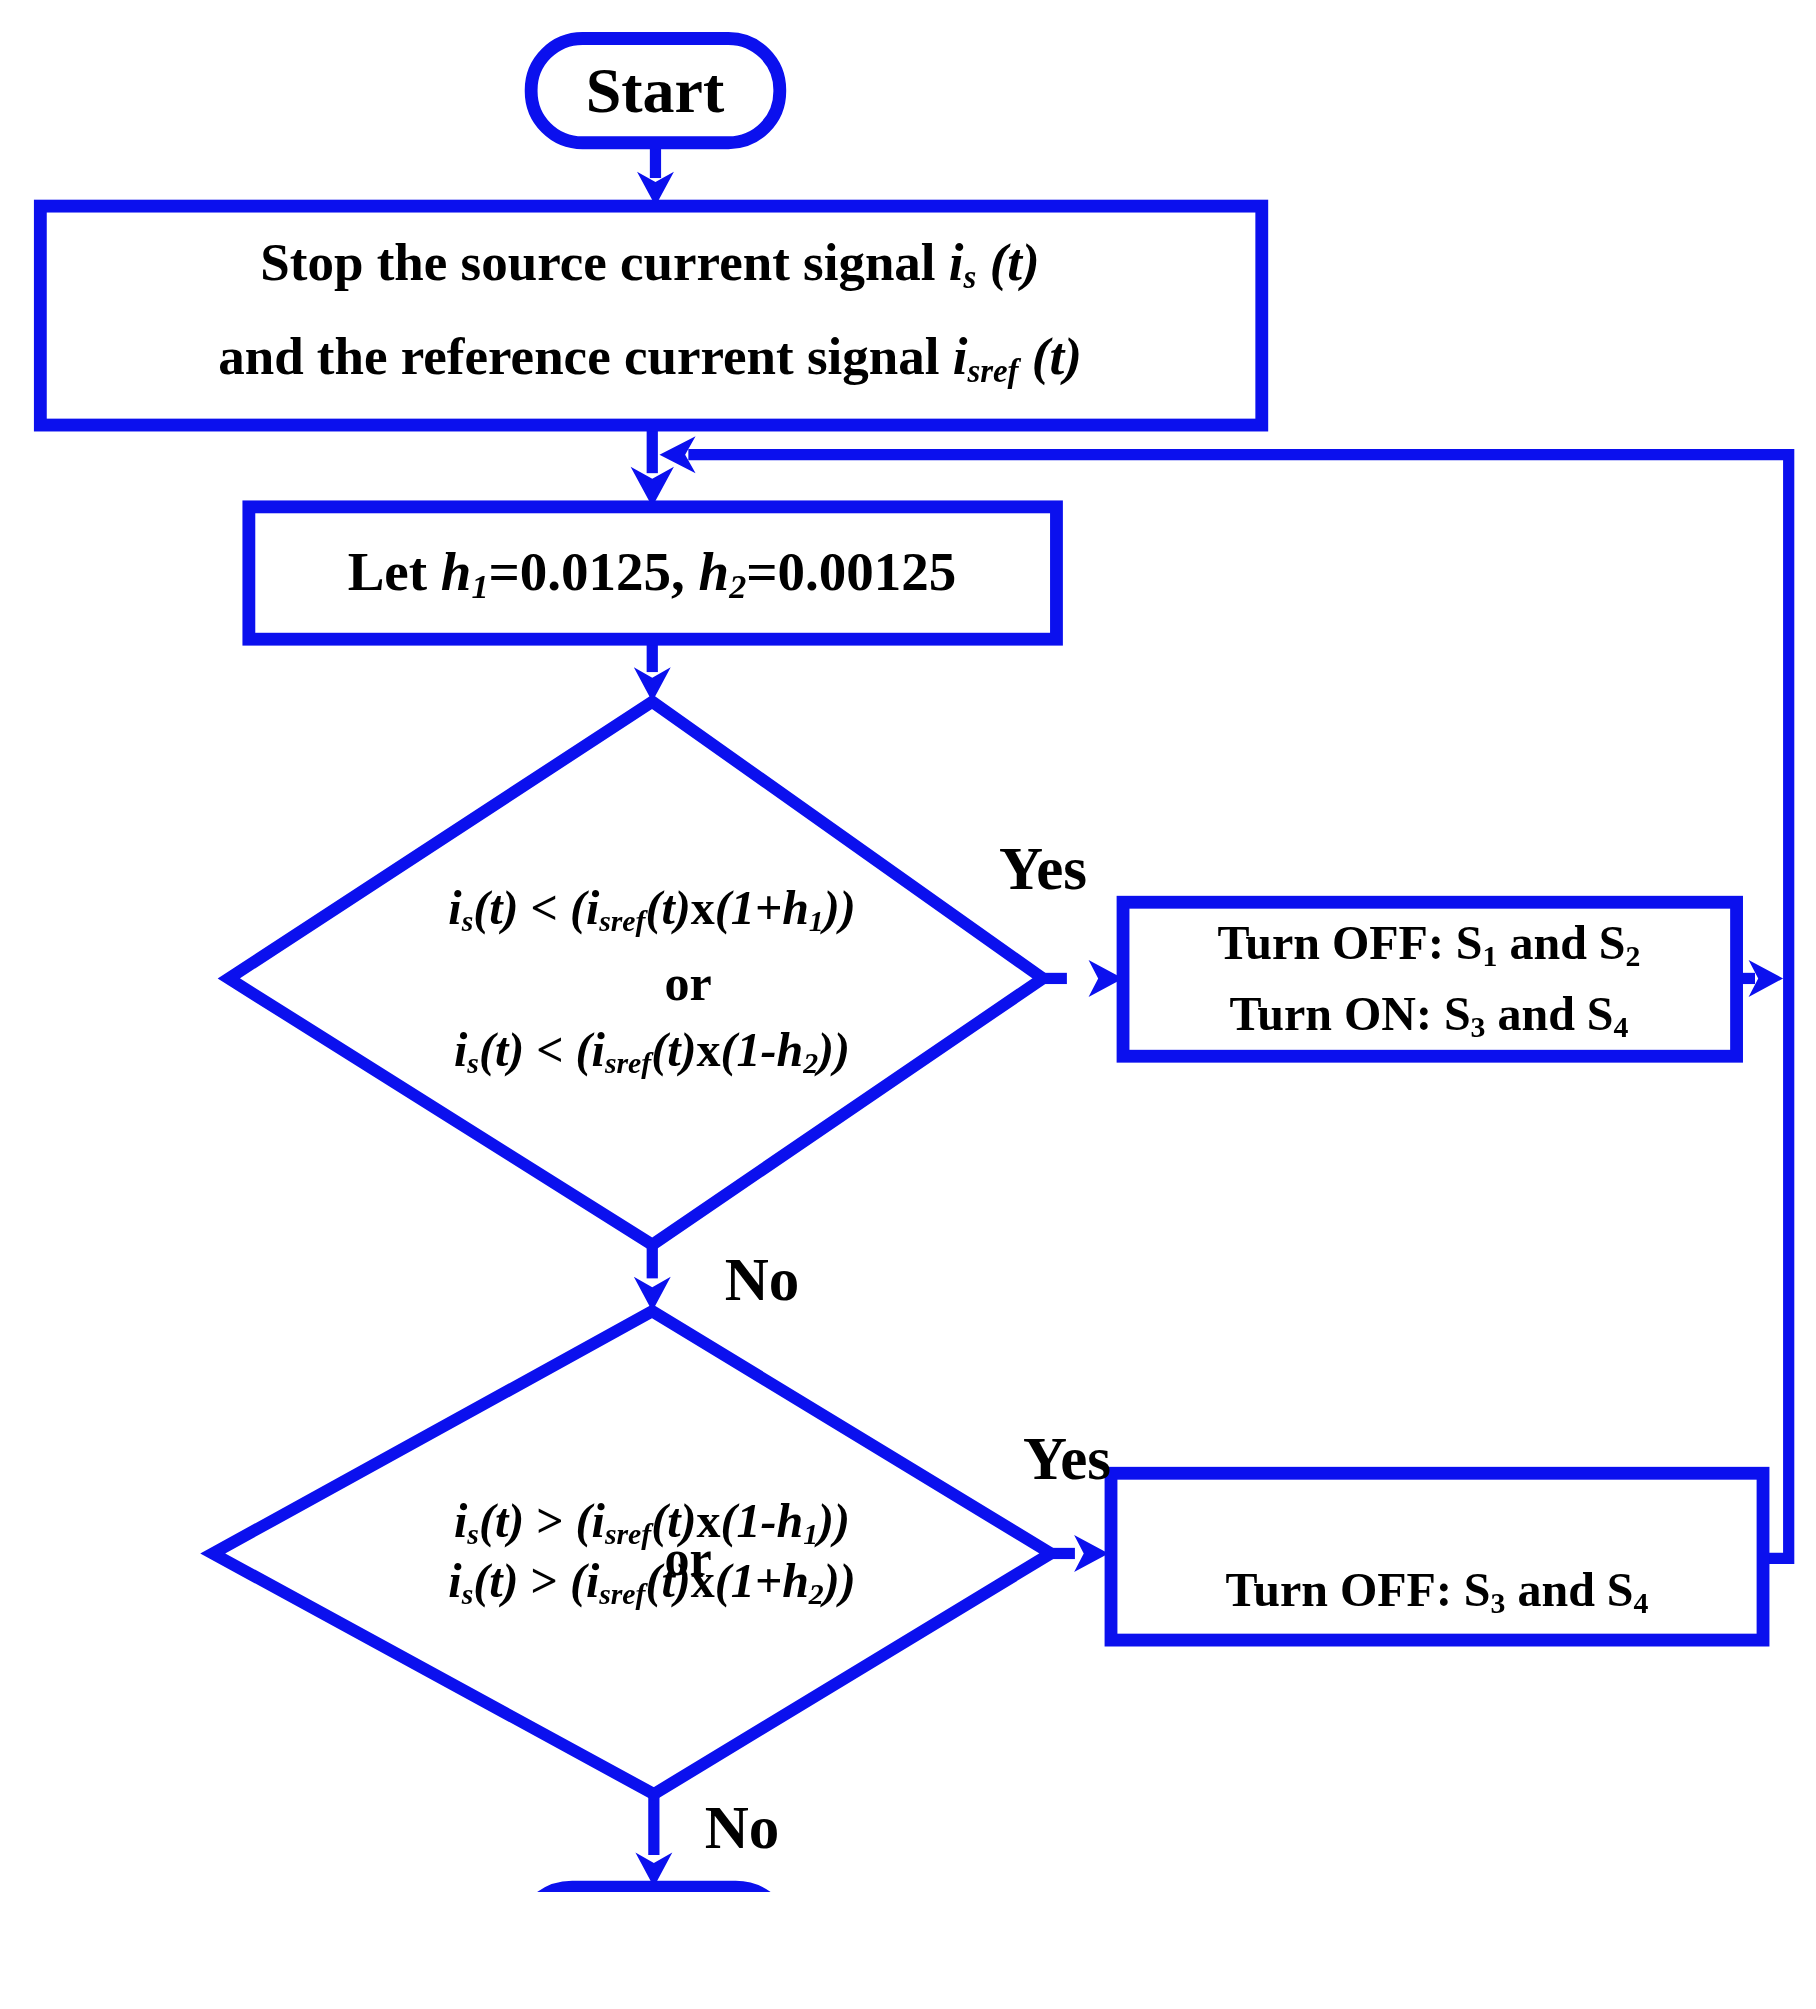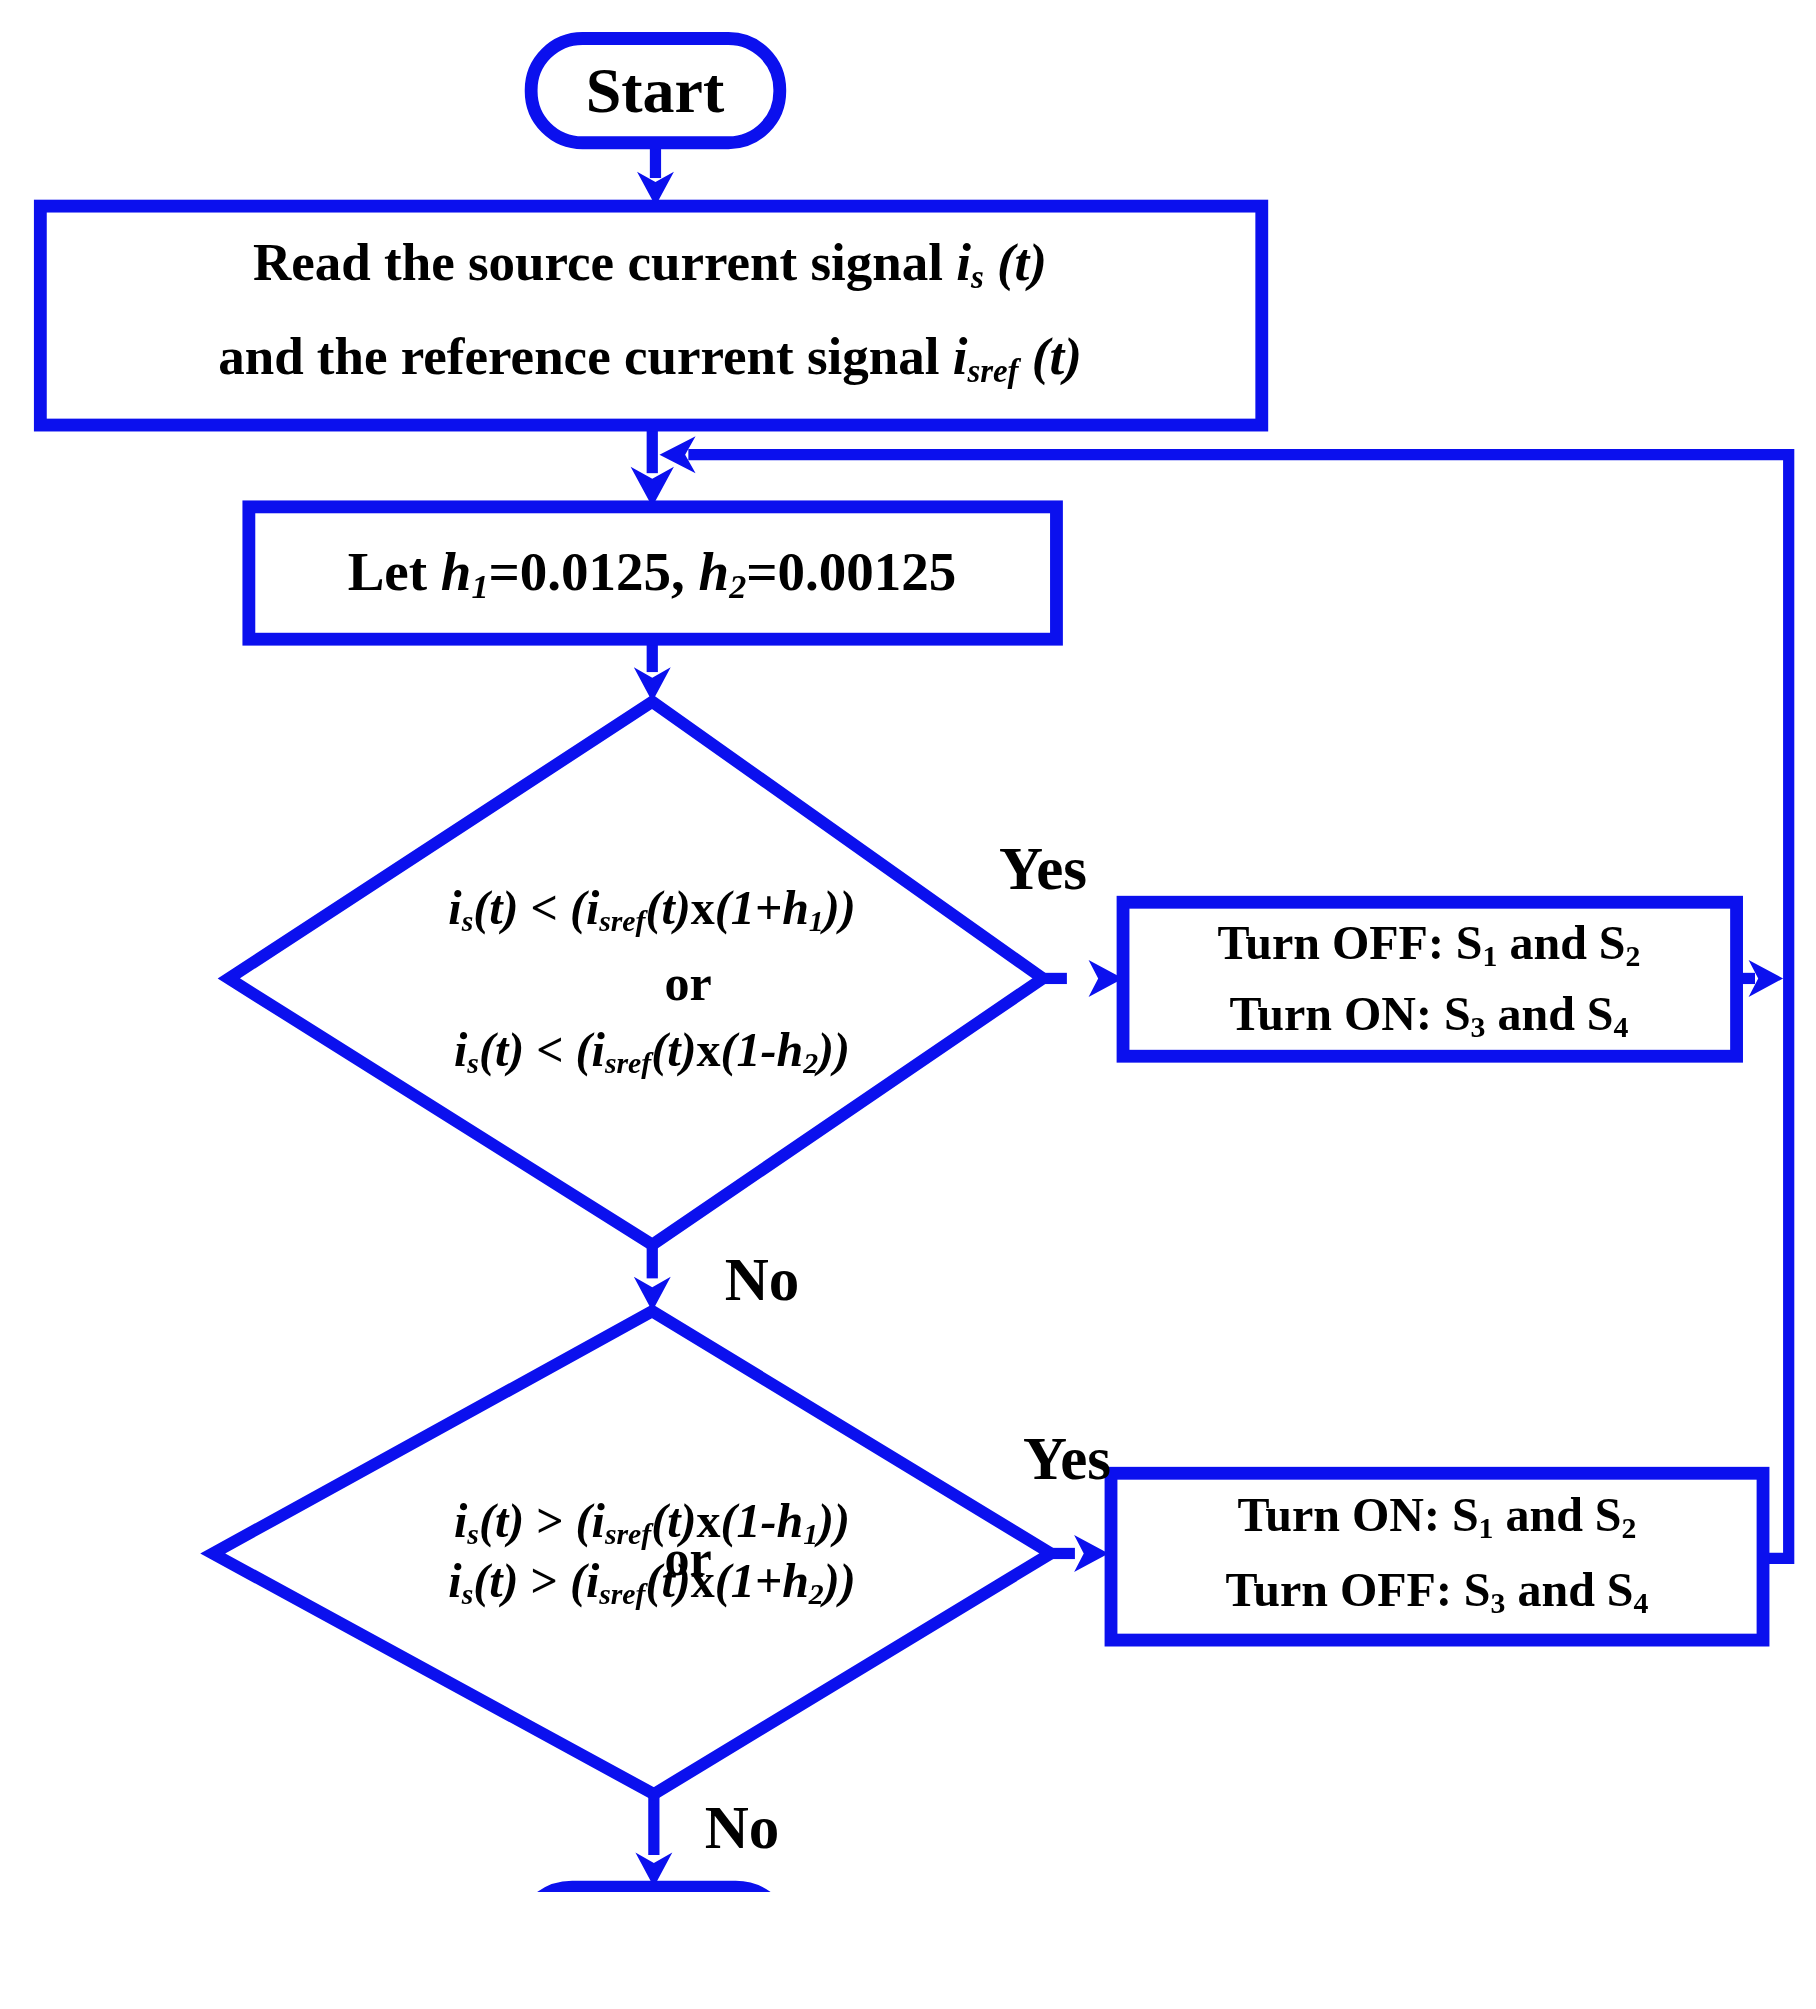--- a/index.html
+++ b/index.html
@@ -78,21 +78,21 @@
     <rect class="shape" x="310" y="632" width="1007" height="165" stroke-width="16"></rect>
     <polygon class="shape" points="813,875 1300,1220 813,1552 285,1220" stroke-width="15"></polygon>
     <rect class="shape" x="1400" y="1125" width="765" height="192" stroke-width="16"></rect>
     <polygon class="shape" points="813,1635 1310,1937 815,2237 265,1937" stroke-width="15"></polygon>
     <rect class="shape" x="1385" y="1837" width="813" height="208" stroke-width="16"></rect>
     <rect class="shape" x="647" y="2353" width="336" height="134" rx="66" stroke-width="16"></rect>
   </svg>
 
   <div class="txt t-node" style="left:655px; top:91px;">Start</div>
 
-  <div class="txt t-read" style="left:650px; top:265px;"><span>Read the source current signal </span><span class="i">i</span><span class="isub">s</span><span> </span><span class="i">(t)</span></div>
+  <div class="txt t-read" style="left:650px; top:265px;"><span>Stop the source current signal </span><span class="i">i</span><span class="isub">s</span><span> </span><span class="i">(t)</span></div>
   <div class="txt t-read" style="left:650px; top:359px;"><span>and the reference current signal </span><span class="i">i</span><span class="isub">sref</span><span> </span><span class="i">(t)</span></div>
 
   <div class="txt t-let" style="left:652px; top:574px;"><span>Let </span><span class="i">h</span><span class="isub">1</span><span>=0.0125, </span><span class="i">h</span><span class="isub">2</span><span>=0.00125</span></div>
 
   <div class="txt t-d" style="left:652px; top:910px;"><span class="i">i</span><span class="isub">s</span><span class="i">(t)</span><span> &lt; </span><span class="i">(</span><span class="i">i</span><span class="isub">sref</span><span class="i">(t)</span><span>x</span><span class="i">(1+</span><span class="i">h</span><span class="isub">1</span><span class="i">))</span></div>
   <div class="txt t-or" style="left:652px; top:983px;">or</div>
   <div class="txt t-d" style="left:652px; top:1052px;"><span class="i">i</span><span class="isub">s</span><span class="i">(t)</span><span> &lt; </span><span class="i">(</span><span class="i">i</span><span class="isub">sref</span><span class="i">(t)</span><span>x</span><span class="i">(1-</span><span class="i">h</span><span class="isub">2</span><span class="i">))</span></div>
 
   <div class="txt t-lab" style="left:1043px; top:868px;">Yes</div>
   <div class="txt t-lab" style="left:762px; top:1279px;">No</div>
@@ -100,19 +100,18 @@
   <div class="txt t-act" style="left:1429px; top:945px;"><span>Turn OFF: S</span><span class="sub">1</span><span> and S</span><span class="sub">2</span></div>
   <div class="txt t-act" style="left:1429px; top:1016px;"><span>Turn ON: S</span><span class="sub">3</span><span> and S</span><span class="sub">4</span></div>
 
   <div class="txt t-d" style="left:652px; top:1523px;"><span class="i">i</span><span class="isub">s</span><span class="i">(t)</span><span> &gt; </span><span class="i">(</span><span class="i">i</span><span class="isub">sref</span><span class="i">(t)</span><span>x</span><span class="i">(1-</span><span class="i">h</span><span class="isub">1</span><span class="i">))</span></div>
   <div class="txt t-or" style="left:652px; top:1558px;">or</div>
   <div class="txt t-d" style="left:652px; top:1583px;"><span class="i">i</span><span class="isub">s</span><span class="i">(t)</span><span> &gt; </span><span class="i">(</span><span class="i">i</span><span class="isub">sref</span><span class="i">(t)</span><span>x</span><span class="i">(1+</span><span class="i">h</span><span class="isub">2</span><span class="i">))</span></div>
 
   <div class="txt t-lab" style="left:1067px; top:1458px;">Yes</div>
   <div class="txt t-lab" style="left:742px; top:1827px;">No</div>
 
-  <div class="txt t-act" style="left:1437px; top:1517px;"><span>Turn ON: S</span><span class="sub">1</span><span> and S</span><span class="sub">2</span></div>
   <div class="txt t-act" style="left:1437px; top:1592px;"><span>Turn OFF: S</span><span class="sub">3</span><span> and S</span><span class="sub">4</span></div>
 
   <div class="txt t-node" style="left:654px; top:1942px;margin-top:27px;">Stop</div>
 
 </div>
 
 
 </body></html>

